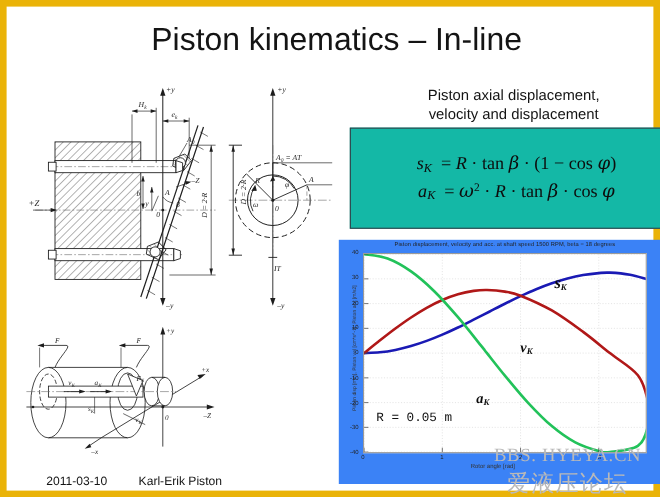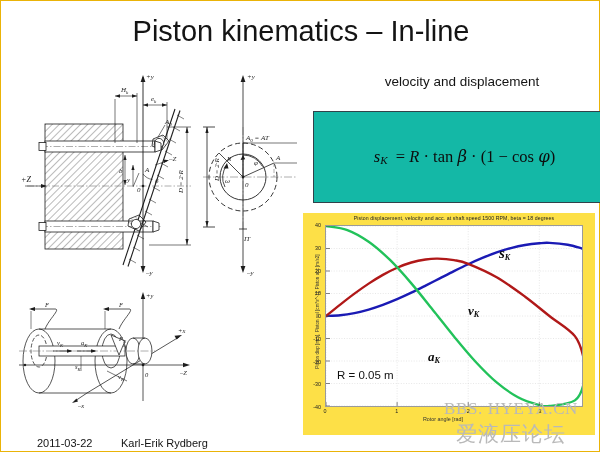--- a/index.html
+++ b/index.html
@@ -1,20 +1,20 @@
 <!DOCTYPE html>
 <html><head>
 <meta charset="utf-8">
 <title>Piston kinematics slide</title>
 <style>
   html,body{margin:0;padding:0;background:#ffffff;}
   body{width:600px;height:452px;overflow:hidden;font-family:"Liberation Sans",sans-serif;}
 
   #slide{position:relative;width:600px;height:452px;background:#fff;box-sizing:border-box;
-         border:1px solid #eab308;}
+         border:6px solid #eab308;}
 
   
   #title{position:absolute;left:0;top:14px;width:600px;text-align:center;
          font-size:29px;font-weight:400;color:#141414;letter-spacing:0px;
          font-family:"Liberation Sans",sans-serif;}
 
   
   #eq-heading{position:absolute;left:330px;top:72px;width:262px;text-align:center;
               font-size:13.5px;line-height:17px;color:#141414;}
 
@@ -25,36 +25,36 @@
   .eq{font-family:"Liberation Serif",serif;font-size:16.5px;color:#0d0d0d;
       white-space:nowrap;line-height:1.05;margin:2.5px 0;}
   .eq .v{font-style:italic;}
   .eq .sub{font-size:11px;vertical-align:-2px;font-style:italic;}
   .eq .sup{font-size:10.5px;vertical-align:5px;}
   .eq .op{font-style:normal;}
   .eq .gk{font-family:"DejaVu Serif",serif;font-style:italic;}
   .eq .dot{font-style:normal;}
 
   
-  #chart{position:absolute;left:302px;top:212px;width:292px;height:222px;background:#fde047;}
+  #chart{position:absolute;left:302px;top:212px;width:292px;height:222px;background:#3b82f6;}
   #chart-title{position:absolute;left:12px;top:2px;width:278px;text-align:center;
                font-size:5.2px;color:#222;letter-spacing:.1px;white-space:nowrap;}
   #ylabel{position:absolute;left:-56px;top:96px;width:140px;text-align:center;
           font-size:4.6px;color:#333;transform:rotate(-90deg);white-space:nowrap;}
   #xlabel{position:absolute;left:40px;top:203px;width:200px;text-align:center;
           font-size:5.4px;color:#333;}
   #plot{position:absolute;left:22px;top:12px;width:258px;height:182px;
         border:1px solid #9a9a9a;box-sizing:border-box;background:#fff;}
   #plot svg{display:block;width:100%;height:100%;}
   .ytick{position:absolute;left:-2px;width:20px;text-align:right;font-size:5.4px;color:#222;}
   .xtick{position:absolute;top:195px;width:16px;text-align:center;font-size:5.4px;color:#222;}
   .curvelabel{position:absolute;font-family:"Liberation Serif",serif;font-style:italic;
               font-weight:bold;color:#0b0b0b;}
   .curvelabel .s{font-size:8px;vertical-align:-2px;}
-  #rnote{position:absolute;left:34px;top:156px;font-family:Liberation Sans, sans-serif;
+  #rnote{position:absolute;left:34px;top:156px;font-family:Liberation Mono, monospace;
          font-size:11.5px;color:#101010;}
 
   
   #wm{position:absolute;left:424px;top:398px;width:172px;text-align:center;
       color:#b9b9b9;pointer-events:none;}
   #wm .l1{font-size:17px;letter-spacing:.6px;font-family:Liberation Serif, serif;}
   #wm .l2{font-size:21px;letter-spacing:1px;font-family:Liberation Serif, serif;
           margin-top:1px;}
 
   
@@ -312,26 +312,30 @@
         <text x="60" y="80">s<tspan font-size="4.6" dy="1.6">K</tspan></text>
         <text x="103" y="90">v<tspan font-size="4.6" dy="1.6">K</tspan></text>
         <text x="104" y="52">F<tspan font-size="4.6" dy="1.6">N</tspan></text>
         <text x="30" y="18">F</text>
         <text x="104" y="18">F</text>
       </g>
     </svg>
   </div>
 
   <div id="eq-heading">
+    <div>Piston axial displacement,</div>
     <div>velocity and displacement</div>
   </div>
 
   <div id="eq-box">
     <div class="eq">
       <span class="v">s</span><span class="sub">K</span>&nbsp; = <span class="v">R</span> <span class="dot">·</span> <span class="op">tan</span> <span class="gk">β</span> <span class="dot">·</span> (1 <span class="op">−</span> <span class="op">cos</span> <span class="gk">φ</span>)
+    </div>
+    <div class="eq">
+      <span class="v">a</span><span class="sub">K</span>&nbsp; = <span class="gk">ω</span><span class="sup">2</span> <span class="dot">·</span> <span class="v">R</span> <span class="dot">·</span> <span class="op">tan</span> <span class="gk">β</span> <span class="dot">·</span> <span class="op">cos</span> <span class="gk">φ</span>
     </div>
   </div>
 
   <div id="chart">
     <div id="chart-title">Piston displacement, velocity and acc. at shaft speed 1500 RPM, beta = 18 degrees</div>
     <div id="ylabel">Piston disp [mm], Piston vel [cm*s^-1], Piston acc [m/s2]</div>
     <div id="xlabel">Rotor angle [rad]</div>
 
     <div id="plot">
       <svg id="plot-svg" viewBox="0 0 258 182" preserveAspectRatio="none" xmlns="http://www.w3.org/2000/svg">
@@ -395,17 +399,17 @@
       <div class="xtick" style="left: 157.333px;">2</div>
       <div class="xtick" style="left: 229px;">3</div>
     </div>
 
   <div id="wm">
     <div class="l1">BBS. HYEYA.CN</div>
     <div class="l2">爱液压论坛</div>
   </div>
 
   <div id="footer">
-    <span class="date">2011-03-22</span>
-    <span class="author">Karl-Erik Rydberg</span>
+    <span class="date">2011-03-10</span>
+    <span class="author">Karl-Erik Piston</span>
   </div>
 
 </div>
 
 </body></html>

